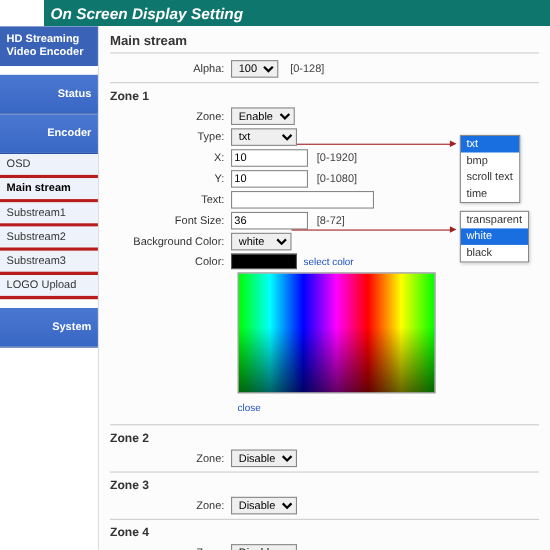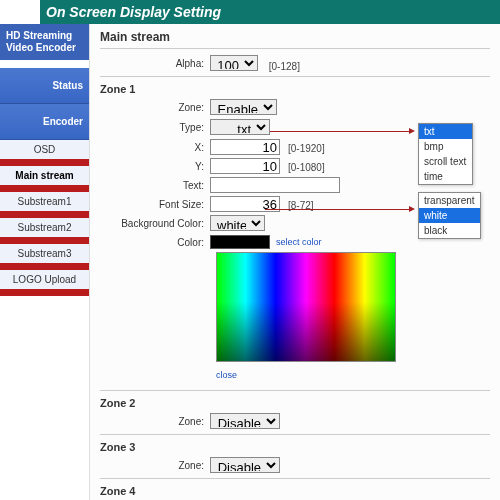--- a/index.html
+++ b/index.html
@@ -2,29 +2,29 @@
 <html><head>
 <meta charset="utf-8">
 <style>
   * { box-sizing: border-box; margin: 0; padding: 0; }
   body { font-family: Arial, sans-serif; font-size: 10px; color: #333; width: 500px; height: 500px; overflow: hidden; }
   .header { background: #0f766e; color: #fff; font-weight: bold; font-style: italic; font-size: 14px; padding: 4px 6px; margin-left: 40px; }
   .container { display: flex; height: calc(100% - 24px); }
   .sidebar { width: 90px; background: #fff; border-right: 1px solid #ddd; }
   .brand { background: #3a63b8; color: #fff; font-weight: bold; font-size: 10px; padding: 6px; text-align: left; line-height: 1.2; }
   .nav-btn { background: linear-gradient(#4a78d0, #3866c4); color: #fff; font-size: 10px; font-weight: bold; padding: 12px 6px; text-align: right; border-bottom: 1px solid #2d52a0; cursor: pointer; }
-  .nav-sub { background: #eef2fb; color: #333; font-size: 10px; padding: 4px 6px; text-align: center; border-bottom: 7px solid #b91c1c; cursor: pointer; }
+  .nav-sub { background: #eef2fb; color: #333; font-size: 10px; padding: 4px 6px; text-align: left; border-bottom: 3px solid #b91c1c; cursor: pointer; }
   .nav-sub.active { font-weight: bold; color: #000; }
   .nav-gap { height: 8px; }
   .main { flex: 1; padding: 6px 10px; overflow-y: auto; background: #fcfcfc; position: relative; }
   .main h2 { font-size: 12px; font-weight: bold; margin-bottom: 4px; }
   hr { border: none; border-top: 1px solid #ccc; margin: 4px 0 6px; }
   .row { display: flex; align-items: center; margin-bottom: 3px; }
   .lbl { width: 110px; text-align: right; padding-right: 6px; font-size: 10px; }
-  .val select, .val input[type=text] { font-size: 13px; border: 1px solid #888; padding: 1px 2px; height: 16px; text-align: right; }
+  .val select, .val input[type=text] { font-size: 10px; border: 1px solid #888; padding: 1px 2px; height: 16px; }
   .val input[type=text] { width: 70px; }
   .val input.wide { width: 130px; }
   .hint { font-size: 10px; color: #444; margin-left: 8px; }
   .color-swatch { width: 60px; height: 14px; background: #000; display: inline-block; vertical-align: middle; border: 1px solid #555; }
   .link { color: #1a4fc0; font-size: 9px; margin-left: 6px; cursor: pointer; }
   .palette { width: 180px; height: 110px; margin-left: 116px; margin-top: 2px; background:
     linear-gradient(to bottom, rgba(0,0,0,0) 0%, rgba(0,0,0,0) 45%, rgba(0,0,0,0.6) 100%),
     linear-gradient(to right, #00ff00 0%, #00ffff 16%, #0000ff 33%, #ff00ff 50%, #ff0000 66%, #ffff00 83%, #00ff00 100%);
     border: 1px solid #888; cursor: crosshair;
   }
@@ -46,20 +46,21 @@
     <div class="nav-gap"></div>
     <div class="nav-btn">Status</div>
     <div class="nav-btn">Encoder</div>
     <div class="nav-sub">OSD</div>
     <div class="nav-sub active">Main stream</div>
     <div class="nav-sub">Substream1</div>
     <div class="nav-sub">Substream2</div>
     <div class="nav-sub">Substream3</div>
     <div class="nav-sub">LOGO Upload</div>
     <div class="nav-gap"></div>
+    <div class="nav-btn">System</div>
   </div>
 
   <div class="main">
     <h2>Main stream</h2>
     <hr>
     <div class="row">
       <div class="lbl">Alpha:</div>
       <div class="val">
         <select><option>100</option></select>
         <span class="hint">[0-128]</span>

